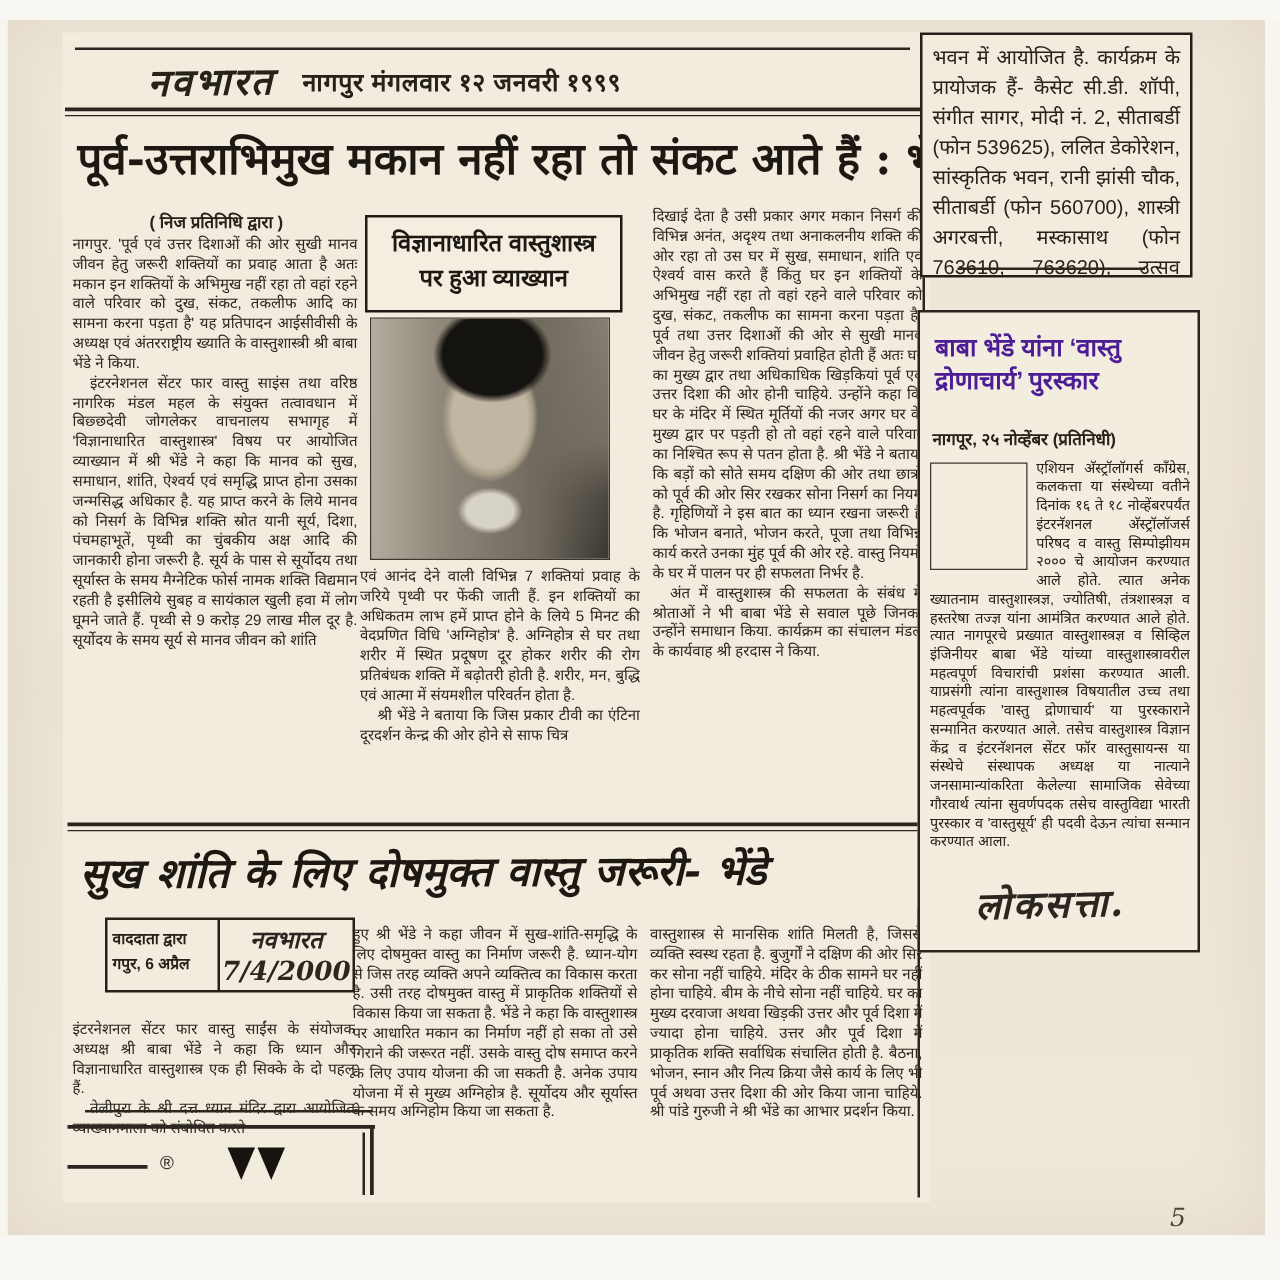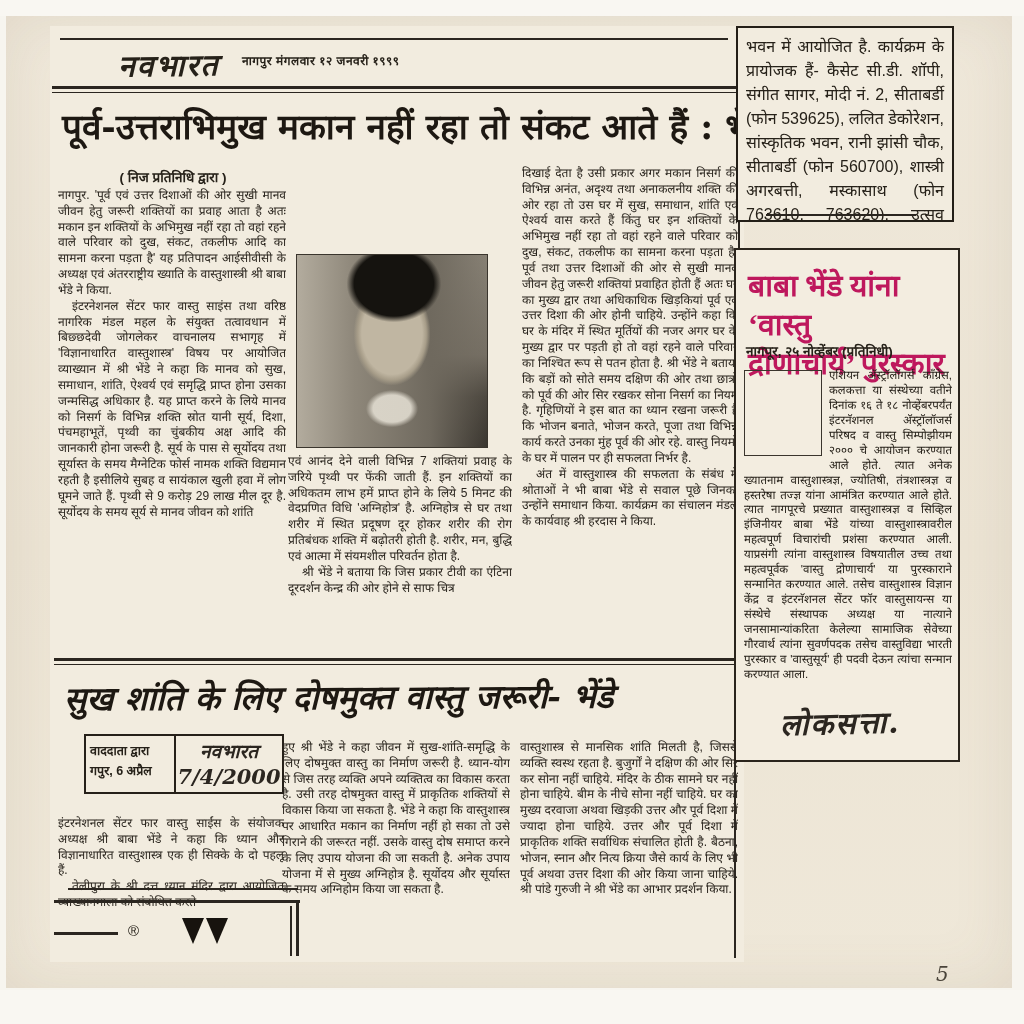--- a/index.html
+++ b/index.html
@@ -23,21 +23,21 @@
   #clip-sponsor { left:736px; top:26px; width:218px; height:196px; }
   #clip-award { left:734px; top:248px; width:226px; height:514px; background:#f3ede0; border:2px solid #2a241c; }
   .rule { background:#2b2620; }
   .rule-double { border-top:3px solid #2b2620; border-bottom:1px solid #2b2620; height:7px; }
 
   .masthead-script {
     font-family:"DejaVu Serif", serif;
     font-size:30px; font-weight:bold; font-style:italic;
     letter-spacing:2px; transform:rotate(-0.8deg);
   }
-  .masthead-date { font-size:12px; font-weight:bold; letter-spacing:0.5px;text-align:right; }
+  .masthead-date { font-size:20px; font-weight:bold; letter-spacing:0.5px;text-align:right; }
 
   .headline1 {
     font-family:"DejaVu Serif", serif;
     font-size:35px; font-weight:bold; letter-spacing:0px;
     white-space:nowrap; color:#1d1812;
   }
   .headline2 {
     font-family:"DejaVu Serif", serif;
     font-size:33px; font-weight:bold; font-style:italic;
     white-space:nowrap; color:#1d1812; transform:rotate(-0.3deg);
@@ -75,22 +75,22 @@
       linear-gradient(180deg, #8a8376 0%, #6d6659 60%, #413c34 100%);
   }
 
   .sponsor-box {
     width:100%; height:100%;
     border:2px solid #231e17; padding:7px 8px 4px 8px;
     font-size:16px; line-height:1.5; text-align:justify; overflow:hidden;
   }
 
   .award-headline {
-    font-family:Liberation Serif, serif;
-    font-size:30px; font-weight:bold; line-height:1.3; color:#be185d;
+    font-family:Liberation Sans, sans-serif;
+    font-size:20px; font-weight:bold; line-height:1.3; color:#4c1d95;
   }
   .award-dateline { font-size:13.5px; font-weight:bold; }
   .award-body { font-size:11.5px; line-height:1.3; text-align:justify; overflow:hidden; }
   .award-photo-float { float:left; width:78px; height:86px; margin:2px 7px 3px 0; }
 
   .handwritten {
     font-family:"DejaVu Serif", serif; font-style:italic; font-weight:bold;
     color:#2b2620;
   }
   .signature { font-size:30px; letter-spacing:2px; transform:rotate(-1.5deg); }
@@ -122,20 +122,24 @@
 
   <div class="abs headline1" style="left:12px;top:76px">पूर्व-उत्तराभिमुख मकान नहीं रहा तो संकट आते हैं : भेंडे</div>
 
   <div class="abs byline" style="left:10px;top:142px;width:226px">( निज प्रतिनिधि द्वारा )</div>
 
   <div class="abs body-text" style="left:8px;top:162px;width:228px;height:474px">
     <p class="noindent">नागपुर. 'पूर्व एवं उत्तर दिशाओं की ओर सुखी मानव जीवन हेतु जरूरी शक्तियों का प्रवाह आता है अतः मकान इन शक्तियों के अभिमुख नहीं रहा तो वहां रहने वाले परिवार को दुख, संकट, तकलीफ आदि का सामना करना पड़ता है' यह प्रतिपादन आईसीवीसी के अध्यक्ष एवं अंतरराष्ट्रीय ख्याति के वास्तुशास्त्री श्री बाबा भेंडे ने किया.</p>
     <p>इंटरनेशनल सेंटर फार वास्तु साइंस तथा वरिष्ठ नागरिक मंडल महल के संयुक्त तत्वावधान में बिछ्छदेवी जोगलेकर वाचनालय सभागृह में 'विज्ञानाधारित वास्तुशास्त्र' विषय पर आयोजित व्याख्यान में श्री भेंडे ने कहा कि मानव को सुख, समाधान, शांति, ऐश्वर्य एवं समृद्धि प्राप्त होना उसका जन्मसिद्ध अधिकार है. यह प्राप्त करने के लिये मानव को निसर्ग के विभिन्न शक्ति स्रोत यानी सूर्य, दिशा, पंचमहाभूतें, पृथ्वी का चुंबकीय अक्ष आदि की जानकारी होना जरूरी है. सूर्य के पास से सूर्योदय तथा सूर्यास्त के समय मैग्नेटिक फोर्स नामक शक्ति विद्यमान रहती है इसीलिये सुबह व सायंकाल खुली हवा में लोग घूमने जाते हैं. पृथ्वी से 9 करोड़ 29 लाख मील दूर है. सूर्योदय के समय सूर्य से मानव जीवन को शांति</p>
   </div>
 
+  <div class="abs caption-box" style="left:242px;top:146px;width:206px;height:78px">
+    <div>विज्ञानाधारित वास्तुशास्त्र</div>
+    <div>पर हुआ व्याख्यान</div>
+  </div>
 
   <div class="abs photo-frame" style="left:246px;top:228px;width:192px;height:194px">
     <div class="photo-main"></div>
   </div>
 
   <div class="abs body-text" style="left:238px;top:428px;width:224px;height:208px">
     <p class="noindent">एवं आनंद देने वाली विभिन्न 7 शक्तियां प्रवाह के जरिये पृथ्वी पर फेंकी जाती हैं. इन शक्तियों का अधिकतम लाभ हमें प्राप्त होने के लिये 5 मिनट की वेदप्रणित विधि 'अग्निहोत्र' है. अग्निहोत्र से घर तथा शरीर में स्थित प्रदूषण दूर होकर शरीर की रोग प्रतिबंधक शक्ति में बढ़ोतरी होती है. शरीर, मन, बुद्धि एवं आत्मा में संयमशील परिवर्तन होता है.</p>
     <p>श्री भेंडे ने बताया कि जिस प्रकार टीवी का एंटिना दूरदर्शन केन्द्र की ओर होने से साफ चित्र</p>
   </div>
 

